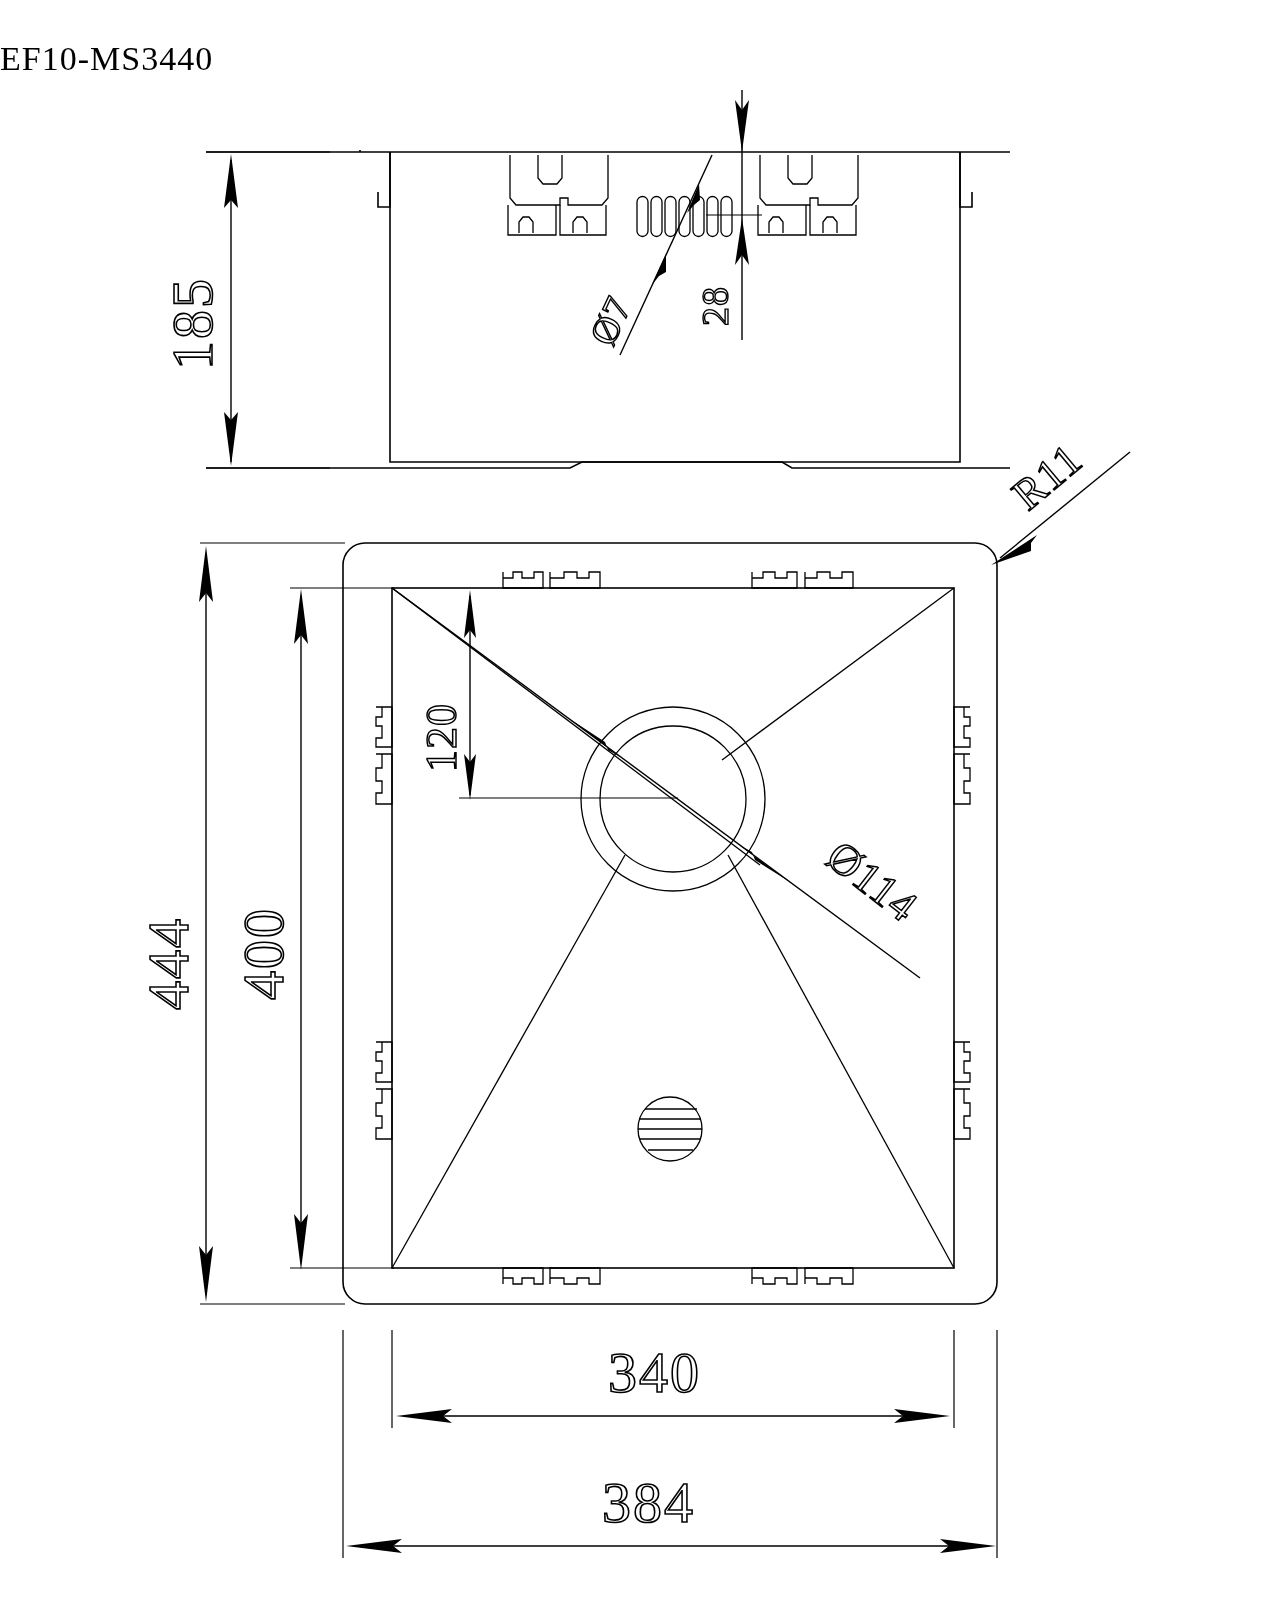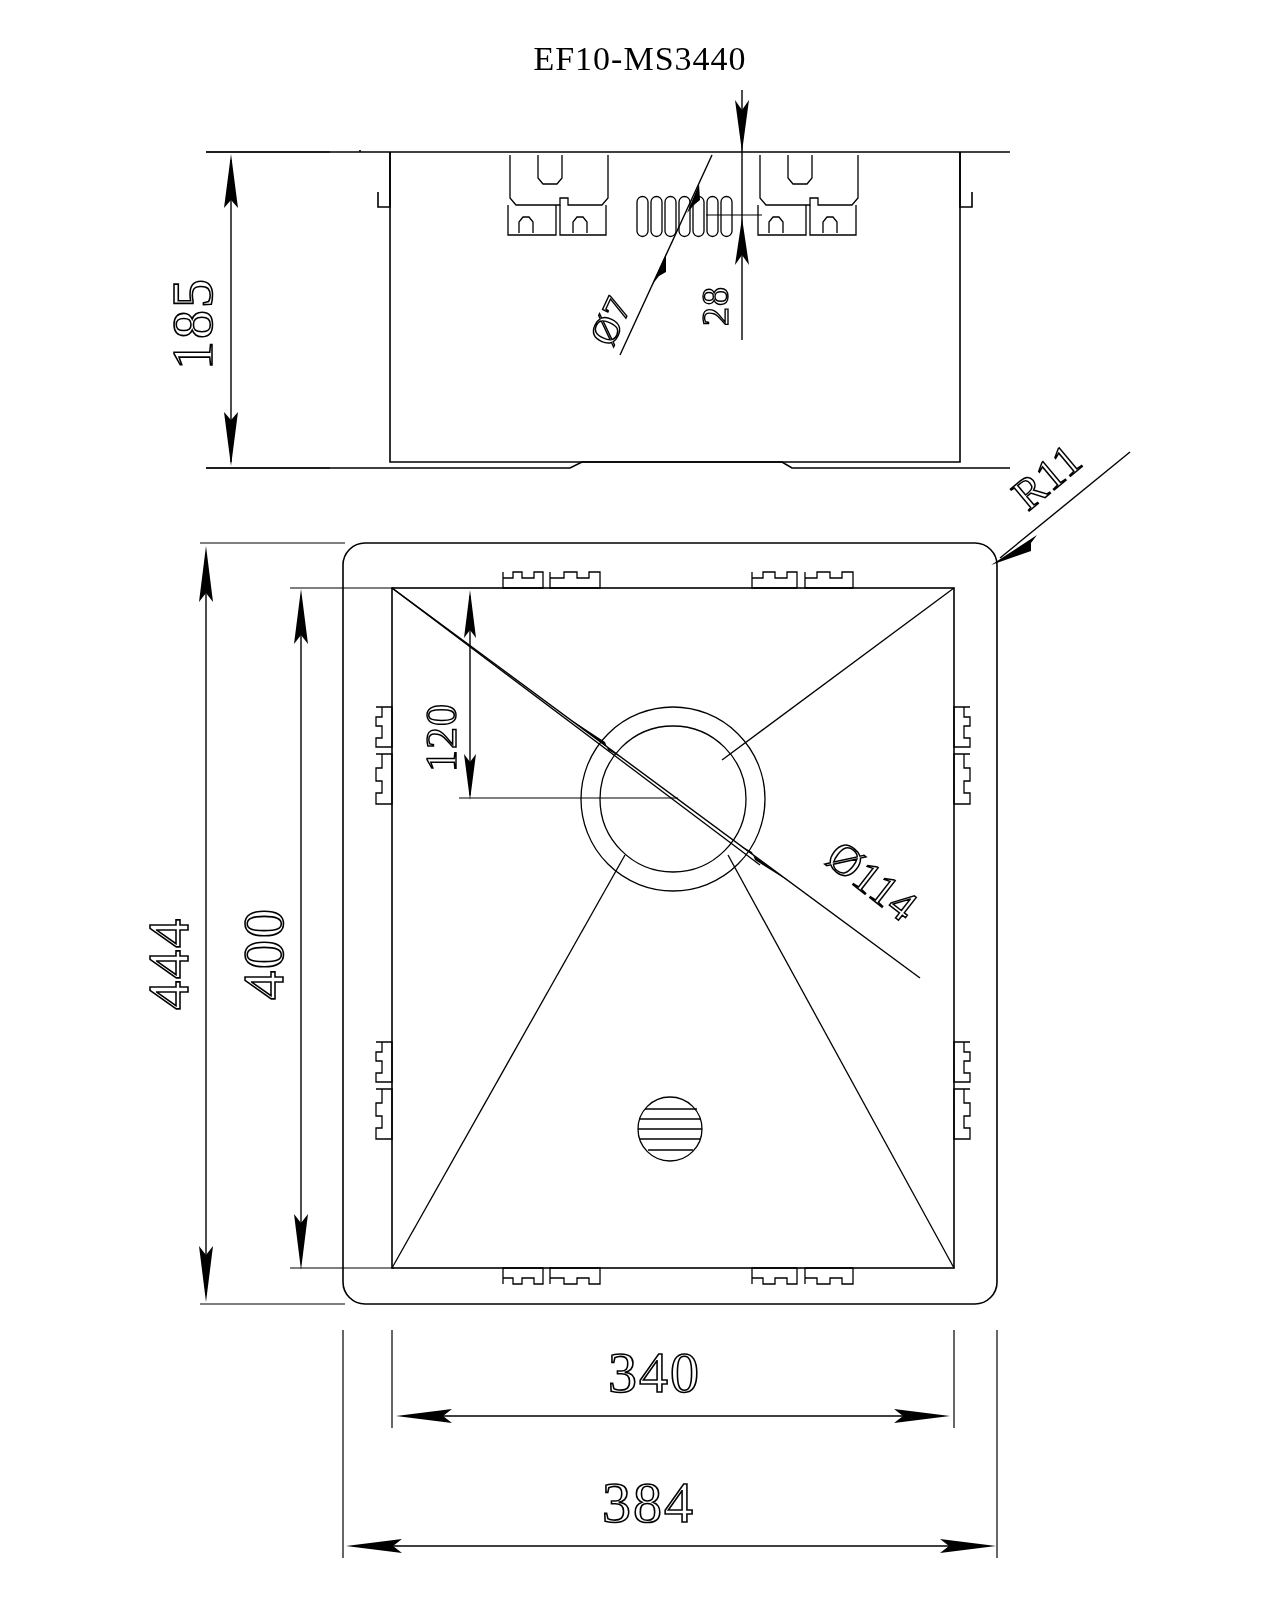--- a/index.html
+++ b/index.html
@@ -1,20 +1,20 @@
 <!DOCTYPE html>
 <html><head>
 <meta charset="utf-8">
 <style>
   html,body{margin:0;padding:0;background:#ffffff;}
   body{width:1280px;height:1600px;overflow:hidden;
        font-family:"Liberation Serif",serif;}
   #sheet{position:relative;width:1280px;height:1600px;background:#fff;}
   #title{
-    position:absolute;left:0;top:40px;width:1280px;text-align:center;
+    position:absolute;left:0;top:40px;width:1280px;text-align:left;
     font-family:"Liberation Serif",serif;font-size:34px;color:#000;
     letter-spacing:1px;
   }
   svg{position:absolute;left:0;top:0;}
   .ln{stroke:#000;fill:none;stroke-width:1.6;}
   .thin{stroke:#000;fill:none;stroke-width:1.3;}
   .dim{stroke:#000;fill:none;stroke-width:1.4;}
   .ext{stroke:#000;fill:none;stroke-width:1.2;}
   .ah{fill:#000;stroke:none;}
   .dtxt{

